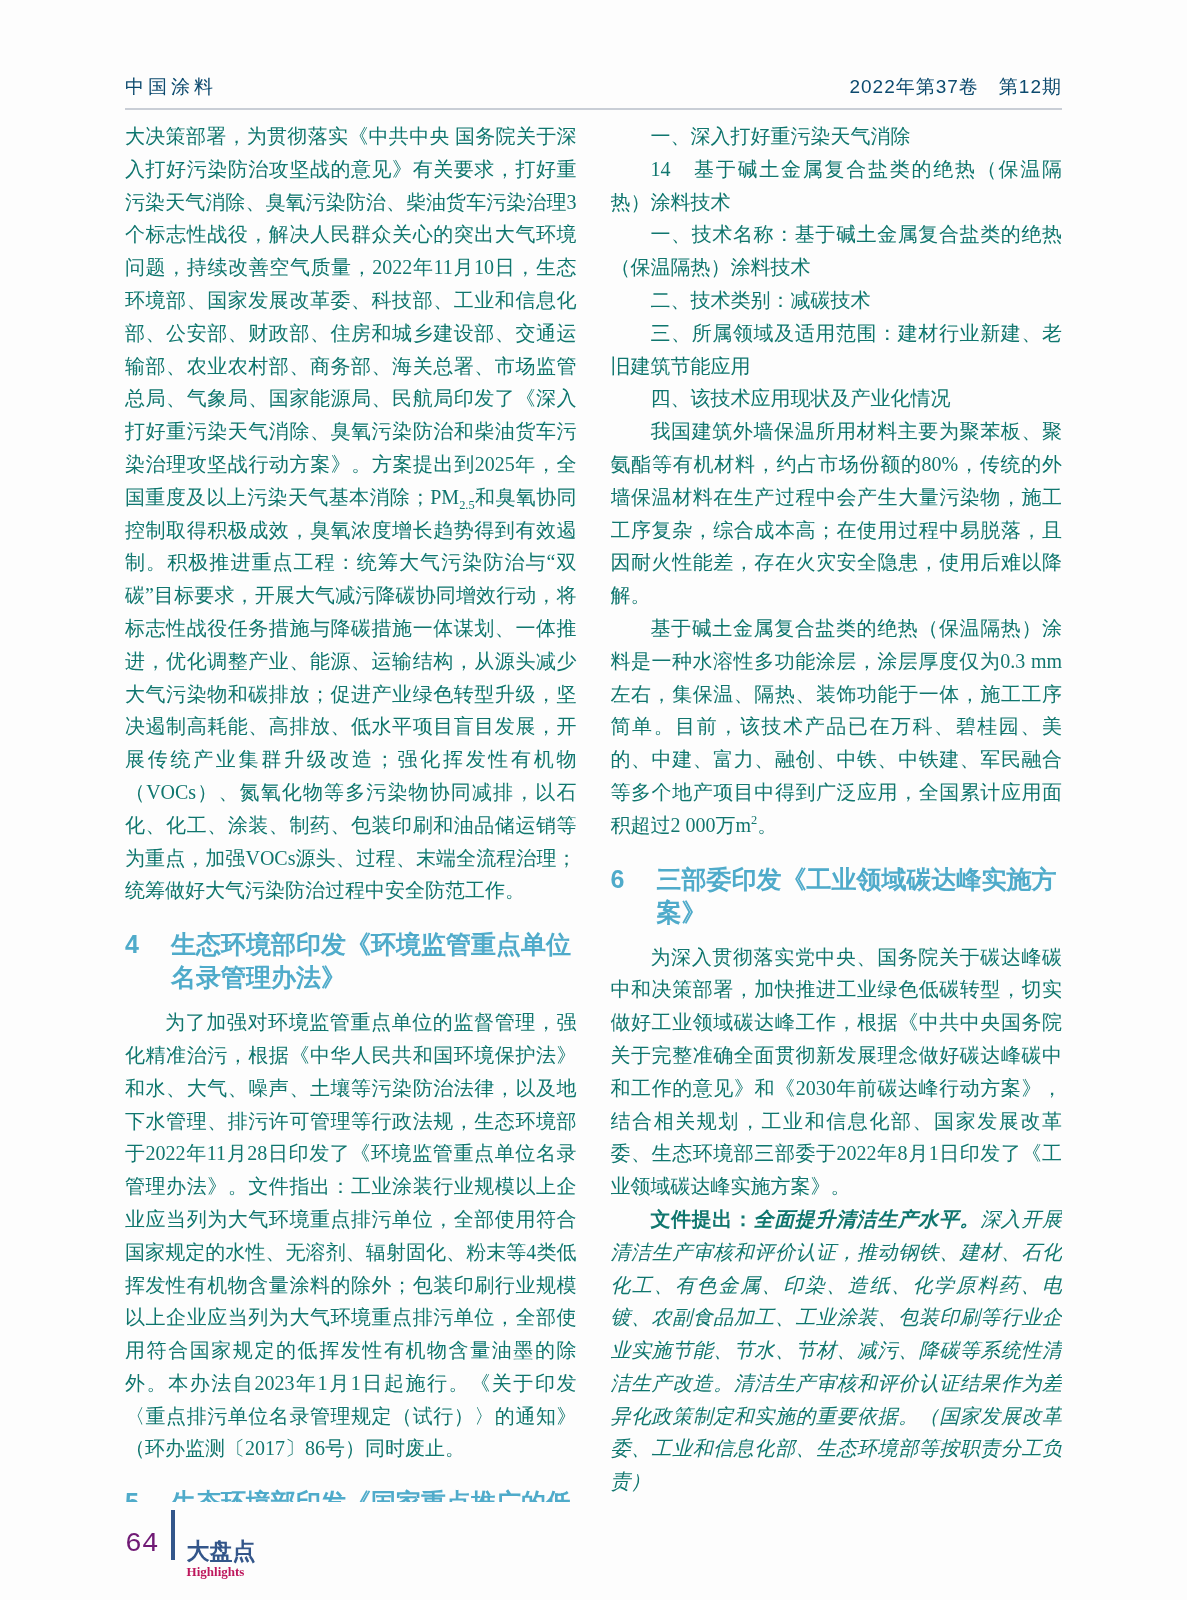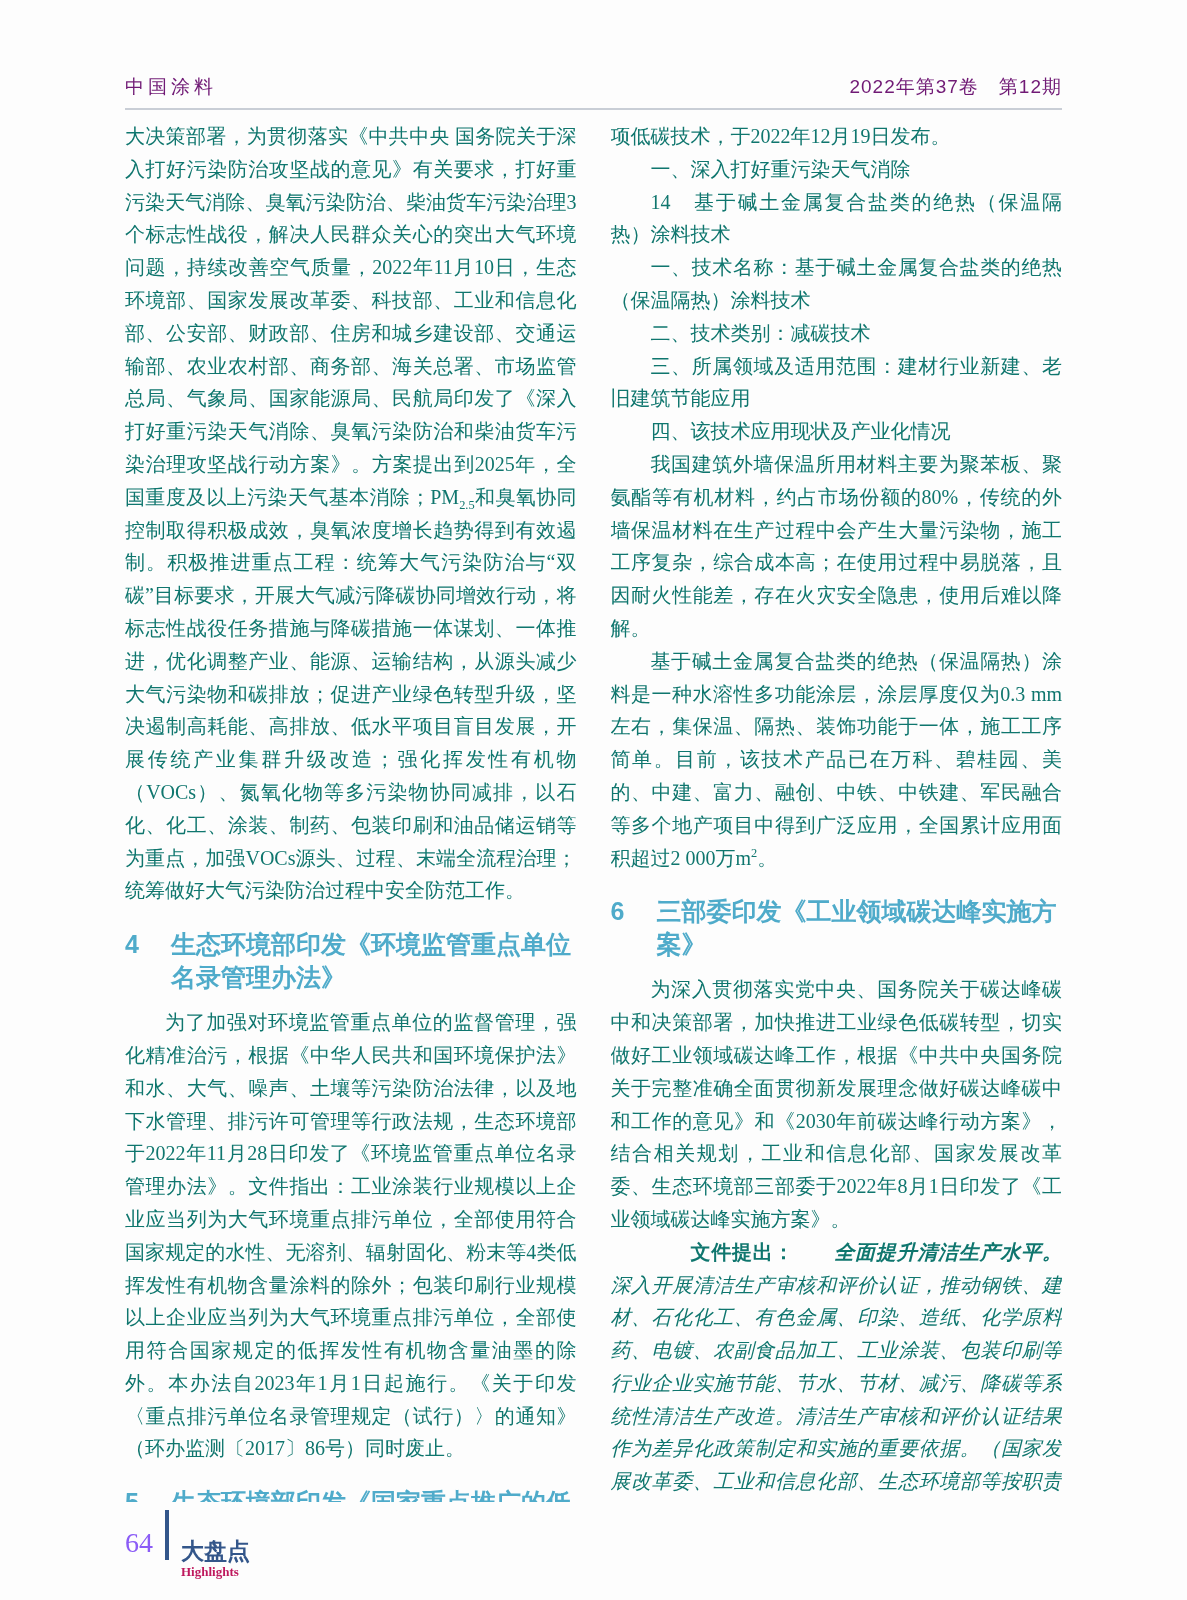--- a/index.html
+++ b/index.html
@@ -8,21 +8,21 @@
     background:#fdfdfd; overflow:hidden;
     font-family:"Liberation Serif", serif; color:#242424;
   }
   
   .header {
     position:absolute; top:0; left:125px; right:125px;
     padding-top:74px; padding-bottom:8px;
     display:flex; justify-content:space-between; align-items:flex-end;
     border-bottom:2px solid #c9ced6;
     font-family:"Liberation Sans", sans-serif;
-    font-size:19px; color:#701a75;
+    font-size:19px; color:#0c4a6e;
   }
   .journal-name { letter-spacing:4px; }
   .issue-info { letter-spacing:1px; }
   
   .columns {
     position:absolute; top:120px; left:125px; right:125px; bottom:98px;
     display:flex; gap:34px; overflow:hidden;
   }
   .col { flex:1 1 0; overflow:hidden; }
   .body-p {
@@ -31,30 +31,30 @@
   }
   .indent { text-indent:2em; }
   .sec-heading {
     display:flex; margin:21px 0 12px;
     font-family:"Liberation Sans", sans-serif; font-weight:700;
     font-size:25px; line-height:33px; color:#4fabca;
   }
   .h-num { flex:0 0 46px; }
   .h-title { flex:1; }
   .kai { font-style:italic; }
-  .bold { font-weight:700;margin-left:40px; }
+  .bold { font-weight:700; }
   sub, sup { font-size:62%; line-height:0; }
   
   .footer {
     position:absolute; left:125px; bottom:40px;
     display:flex; align-items:stretch; gap:12px; height:50px;
   }
   .page-num {
     align-self:flex-end; padding-bottom:1px;
-    font-family:Liberation Serif, serif; font-size:28px; color:#8b5cf6;
+    font-family:Liberation Mono, monospace; font-size:28px; color:#701a75;
   }
   .footer-bar { width:4px; background:#33568a; }
   .footer-sec { display:flex; flex-direction:column; justify-content:center; }
   .sec-cn { font-family:"Liberation Sans", sans-serif; font-weight:700; font-size:23px; color:#33568a; line-height:1.15;margin-top:48px; }
   .sec-en { font-family:"Liberation Serif", serif; font-weight:700; font-size:13px; color:#be185d; line-height:1.2; }
 </style>
 </head>
 <body>
 
 <div class="page">
@@ -71,21 +71,20 @@
           <span class="h-num">4</span>
           <span class="h-title">生态环境部印发《环境监管重点单位名录管理办法》</span>
         </div>
         <p class="body-p indent"><span>为了加强对环境监管重点单位的监督管理，强化精准治污，根据《中华人民共和国环境保护法》和水、大气、噪声、土壤等污染防治法律，以及地下水管理、排污许可管理等行政法规，生态环境部于2022年11月28日印发了《环境监管重点单位名录管理办法》。文件指出：工业涂装行业规模以上企业应当列为大气环境重点排污单位，全部使用符合国家规定的水性、无溶剂、辐射固化、粉末等4类低挥发性有机物含量涂料的除外；包装印刷行业规模以上企业应当列为大气环境重点排污单位，全部使用符合国家规定的低挥发性有机物含量油墨的除外。本办法自2023年1月1日起施行。《关于印发〈重点排污单位名录管理规定（试行）〉的通知》（环办监测〔2017〕86号）同时废止。</span></p>
         <div class="sec-heading">
           <span class="h-num">5</span>
           <span class="h-title">生态环境部印发《国家重点推广的低碳技术目录（第四批）》</span>
         </div>
       </div>
     <div class="col" id="col-right">
-        <p class="body-p"><span>项低碳技术，于2022年12月19日发布。</span></p>
         <p class="body-p indent"><span>一、深入打好重污染天气消除</span></p>
         <p class="body-p indent"><span>14　基于碱土金属复合盐类的绝热（保温隔热）涂料技术</span></p>
         <p class="body-p indent"><span>一、技术名称：基于碱土金属复合盐类的绝热（保温隔热）涂料技术</span></p>
         <p class="body-p indent"><span>二、技术类别：减碳技术</span></p>
         <p class="body-p indent"><span>三、所属领域及适用范围：建材行业新建、老旧建筑节能应用</span></p>
         <p class="body-p indent"><span>四、该技术应用现状及产业化情况</span></p>
         <p class="body-p indent"><span>我国建筑外墙保温所用材料主要为聚苯板、聚氨酯等有机材料，约占市场份额的80%，传统的外墙保温材料在生产过程中会产生大量污染物，施工工序复杂，综合成本高；在使用过程中易脱落，且因耐火性能差，存在火灾安全隐患，使用后难以降解。</span></p>
         <p class="body-p indent"><span>基于碱土金属复合盐类的绝热（保温隔热）涂料是一种水溶性多功能涂层，涂层厚度仅为0.3 mm左右，集保温、隔热、装饰功能于一体，施工工序简单。目前，该技术产品已在万科、碧桂园、美的、中建、富力、融创、中铁、中铁建、军民融合等多个地产项目中得到广泛应用，全国累计应用面积超过2 000万m</span><sup>2</sup><span>。</span></p>
         <div class="sec-heading">
           <span class="h-num">6</span>

